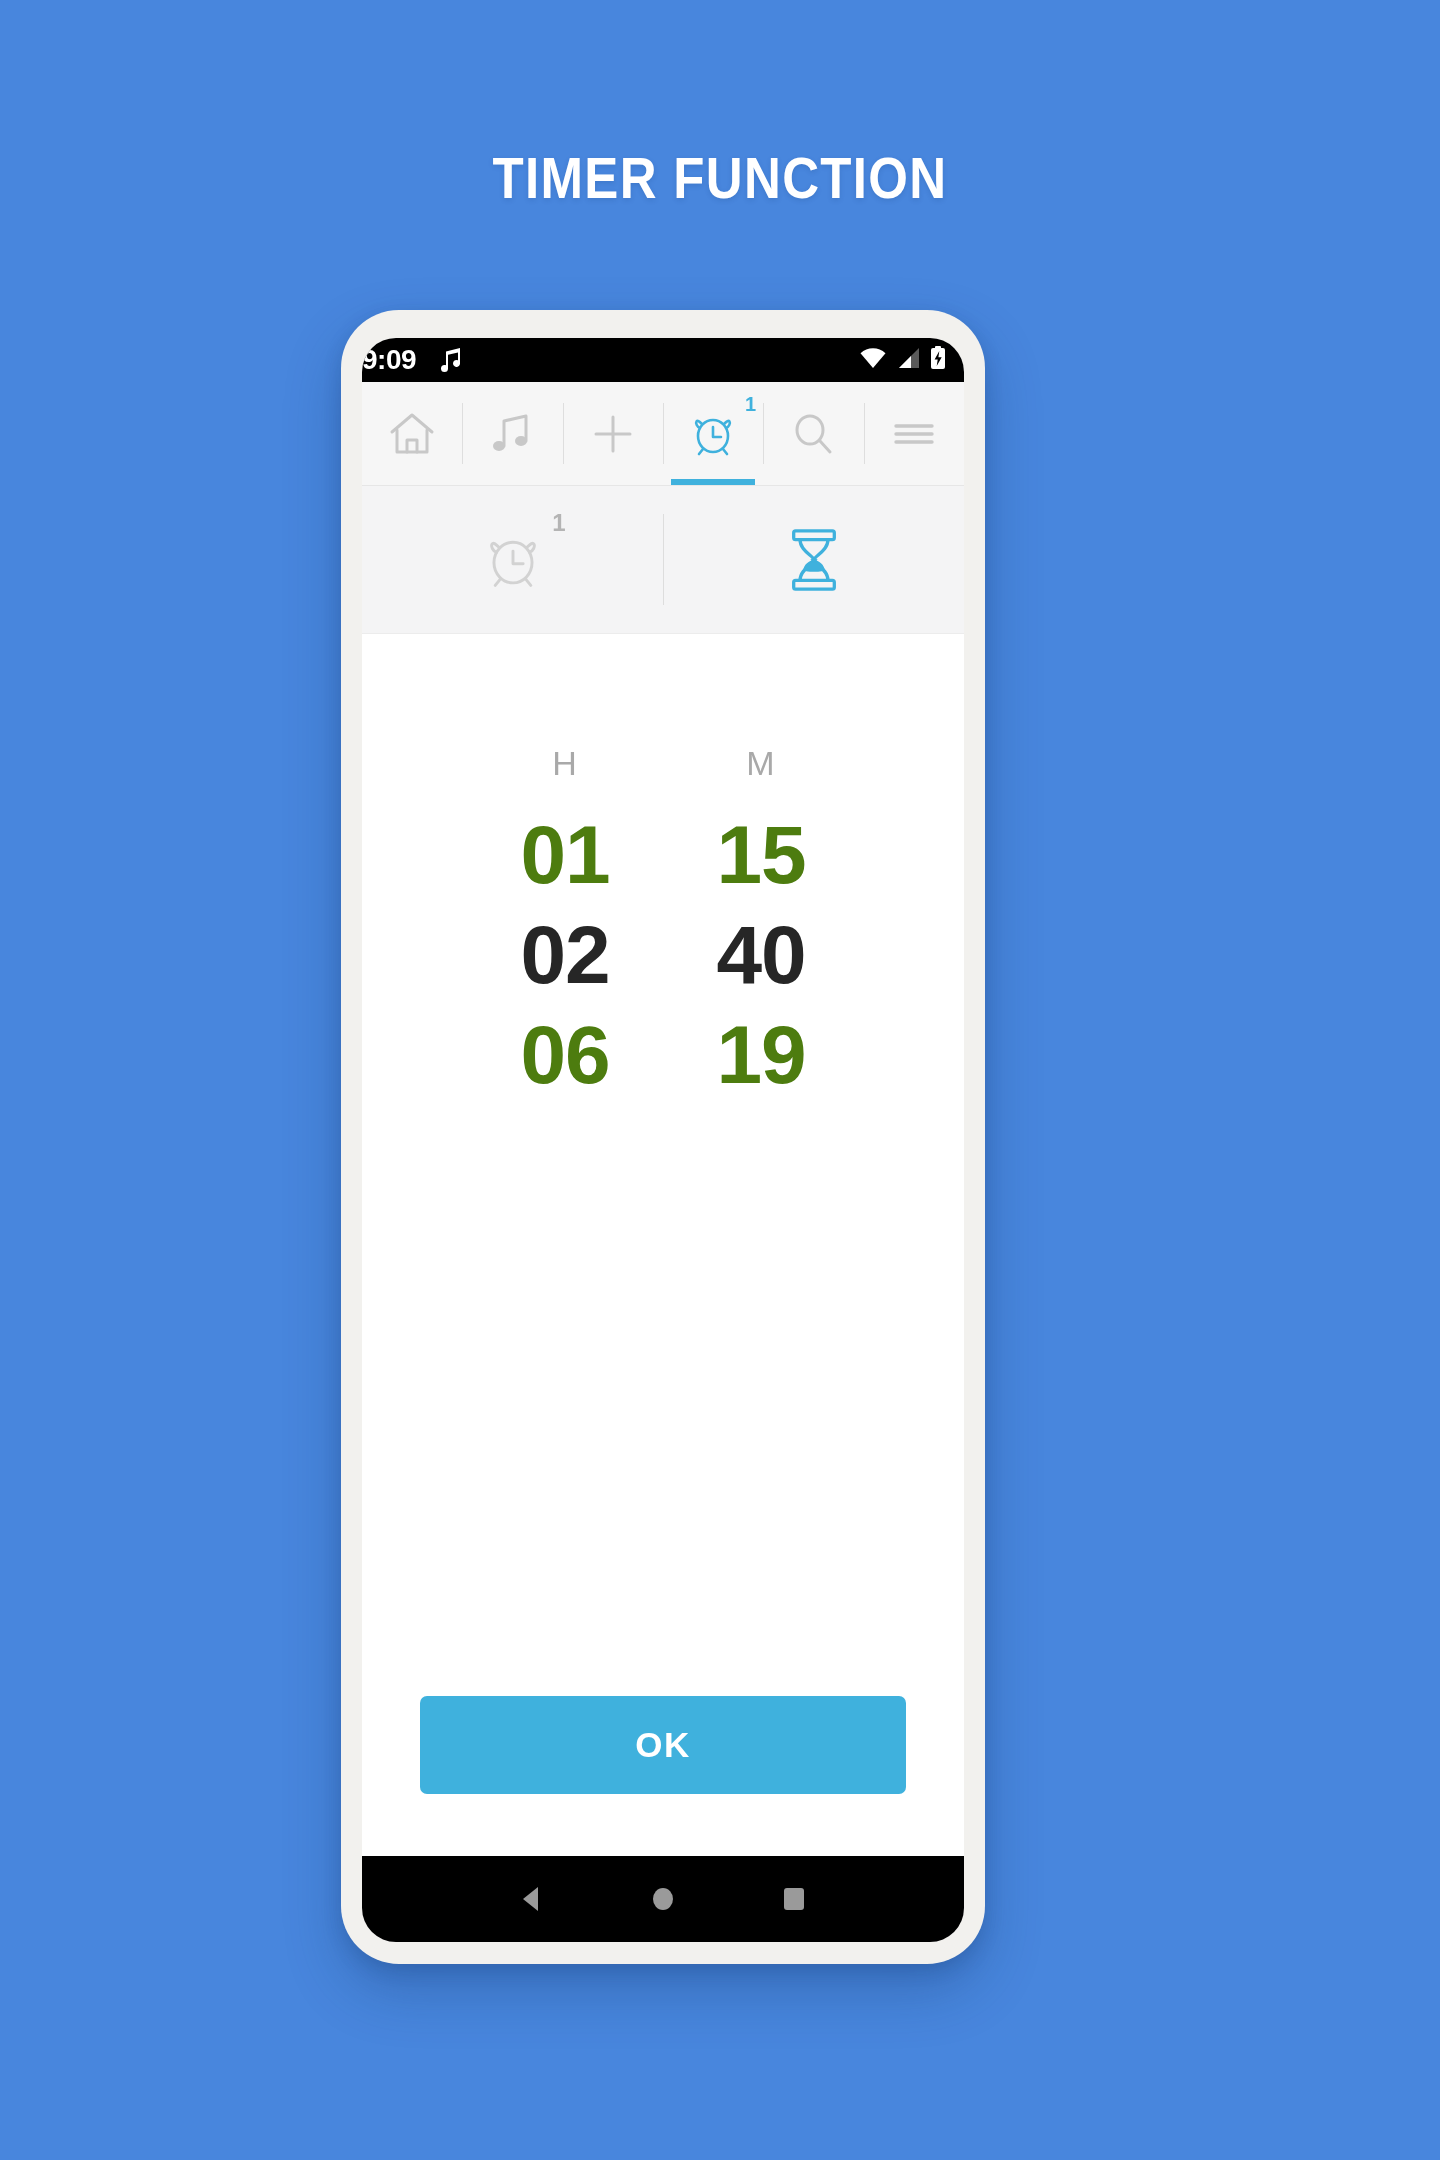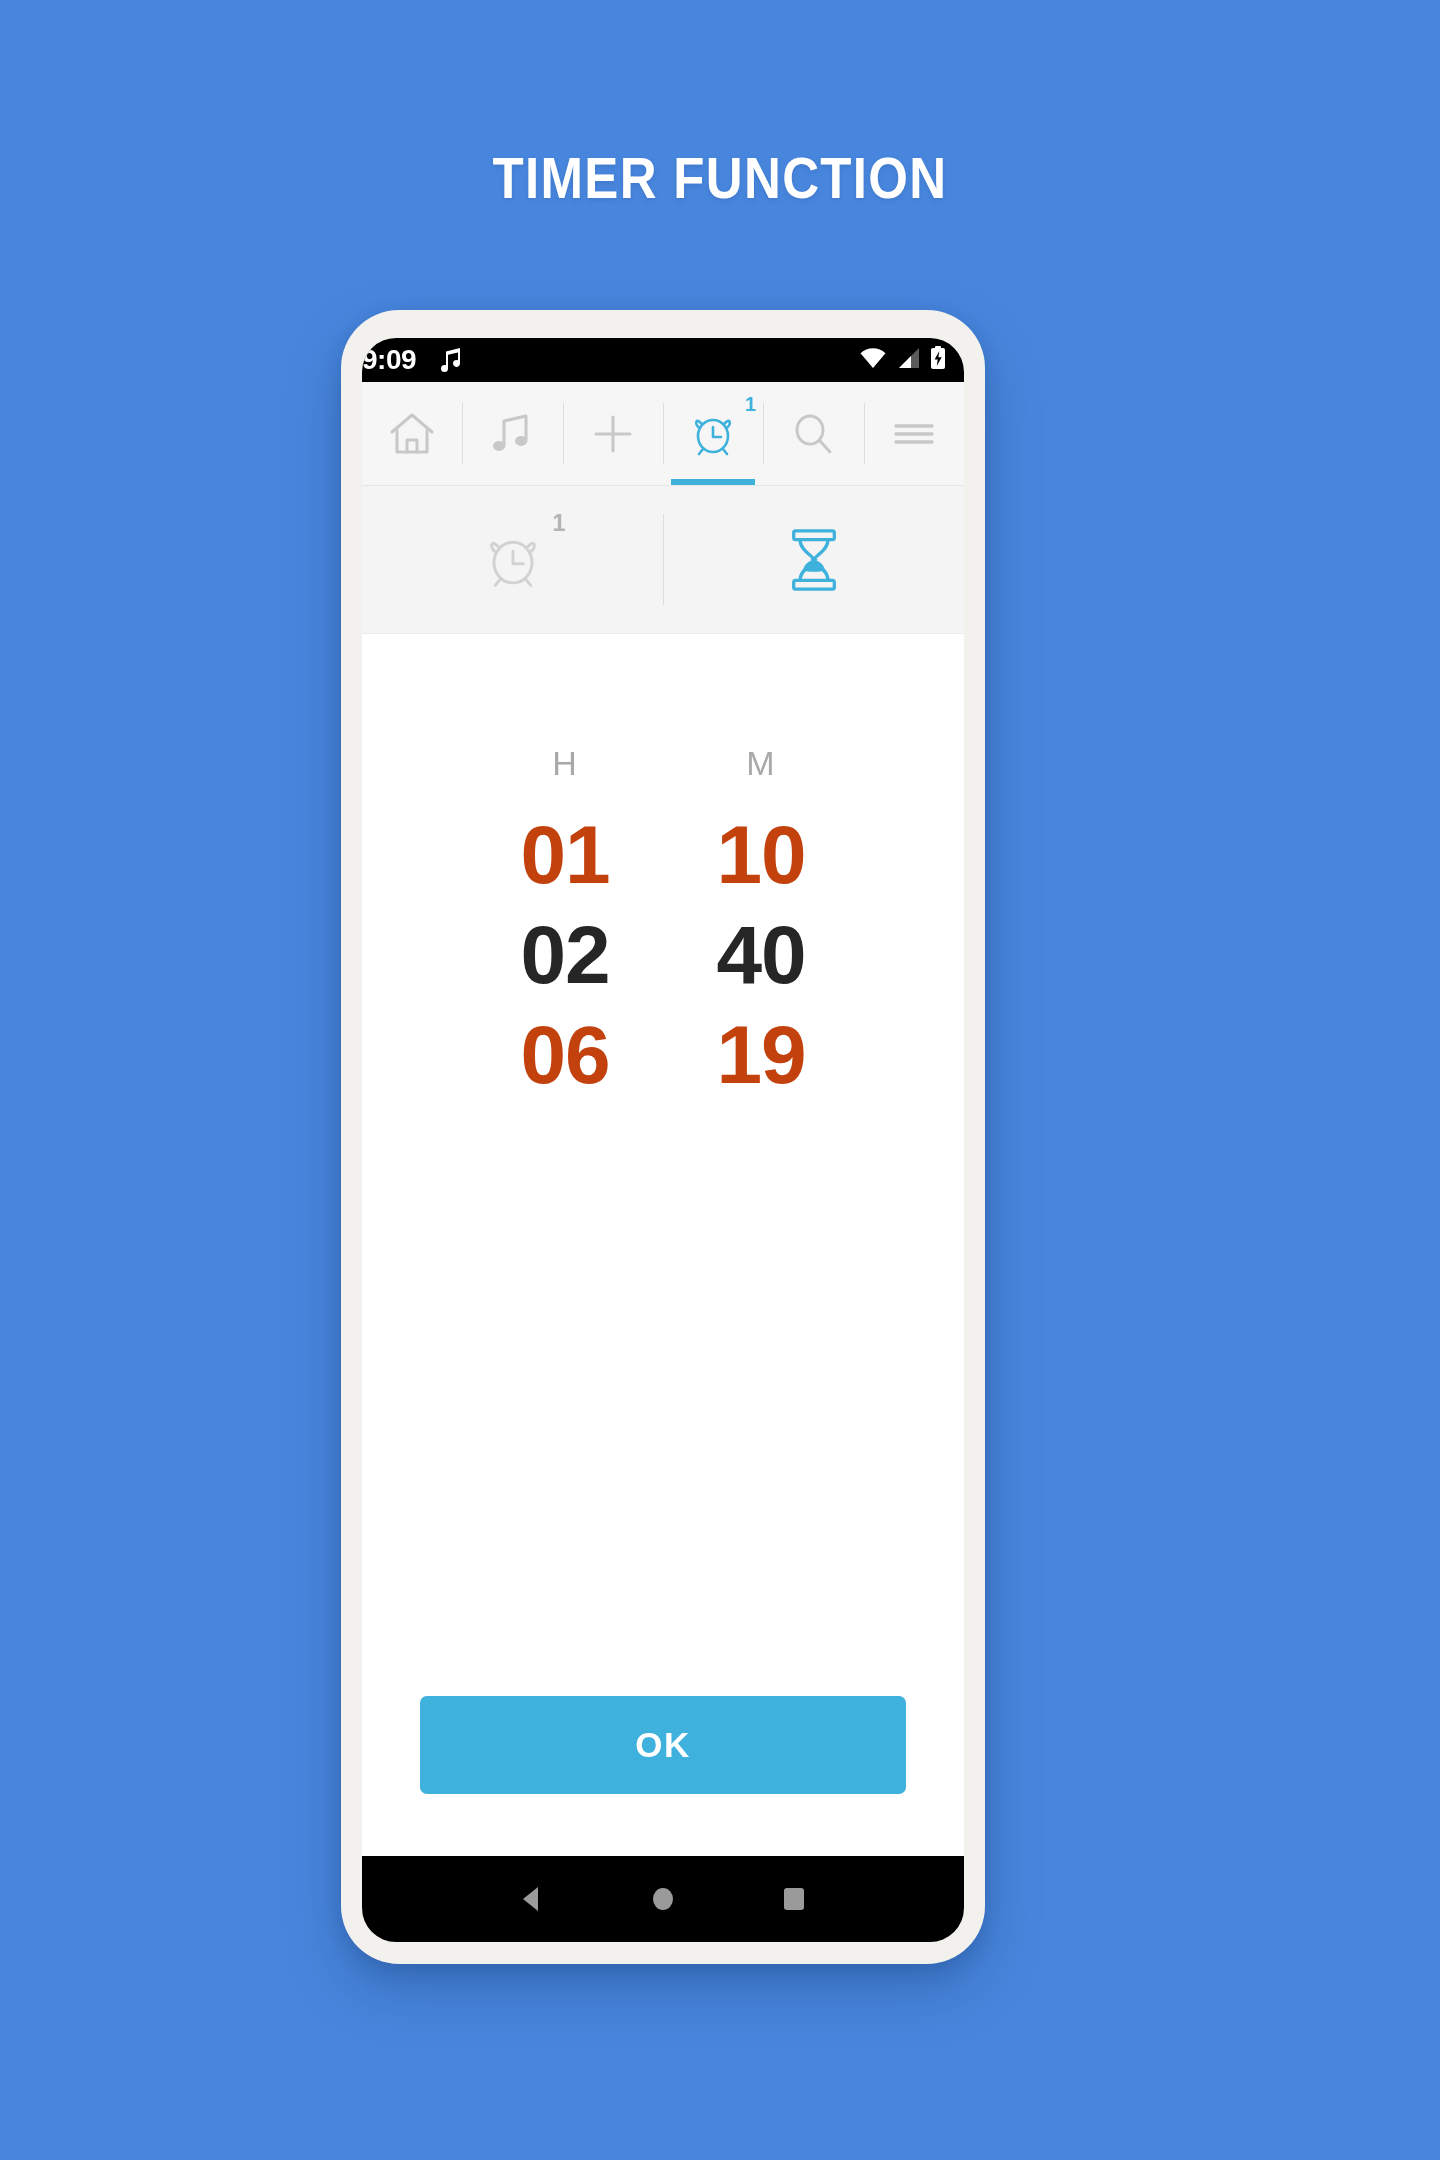--- a/index.html
+++ b/index.html
@@ -204,21 +204,21 @@
     color: #a9a9a9;
     font-weight: 400;
     letter-spacing: 1px;
     margin-bottom: 22px;
   }
   .picker-val {
     font-size: 82px;
     font-weight: bold;
     line-height: 1.22;
     letter-spacing: -1px;
-    color: #c2410c;
+    color: #4d7c0f;
     cursor: pointer;
   }
   .picker-val.selected {
     color: #262626;
   }
 
   
   .actions {
     margin-top: auto;
     margin-bottom: 62px;
@@ -404,21 +404,21 @@
 
         <div class="picker-col">
           <div class="picker-label">H</div>
           <div class="picker-val">01</div>
           <div class="picker-val selected">02</div>
           <div class="picker-val">06</div>
         </div>
 
         <div class="picker-col">
           <div class="picker-label">M</div>
-          <div class="picker-val">10</div>
+          <div class="picker-val">15</div>
           <div class="picker-val selected">40</div>
           <div class="picker-val">19</div>
         </div>
 
       </div>
 
       <div class="actions">
         <button class="btn btn-primary">OK</button>
       </div>
 

